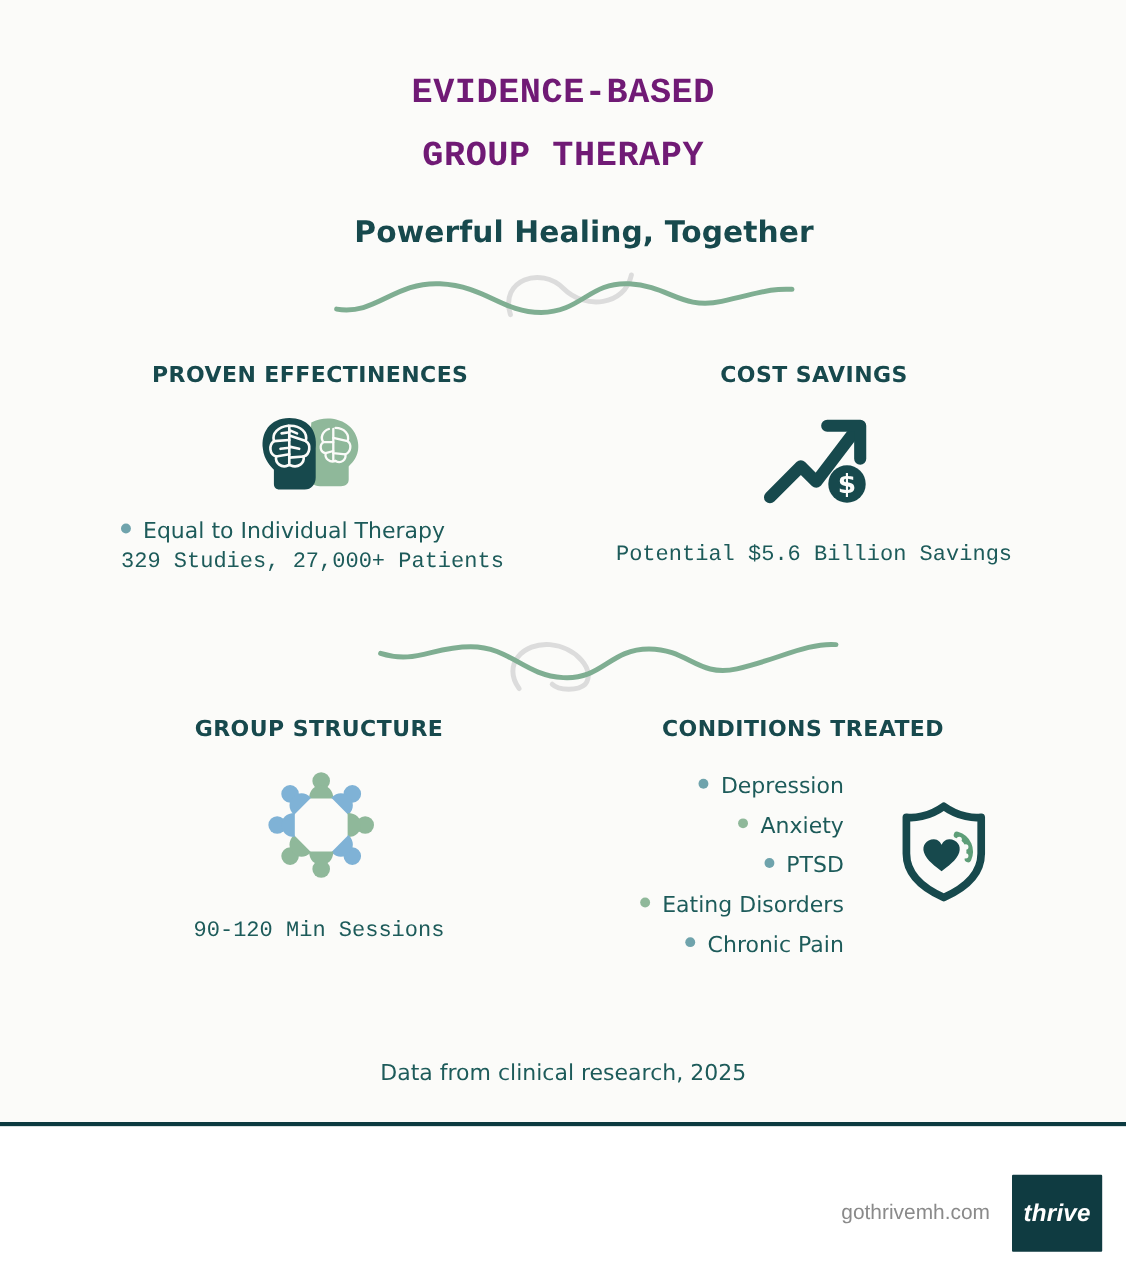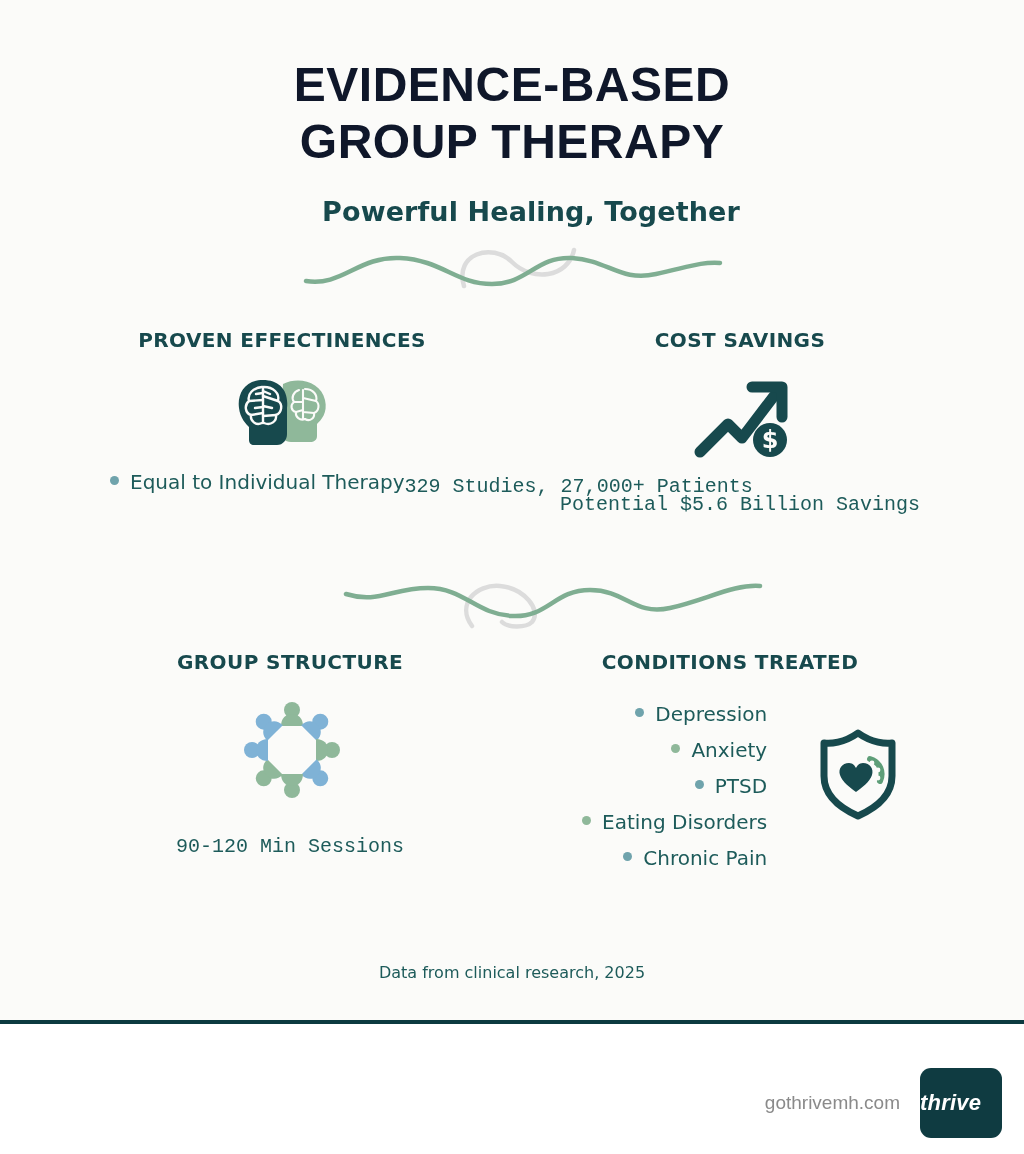--- a/index.html
+++ b/index.html
@@ -12,26 +12,26 @@
   .poster { position:relative; width:1024px; height:1154px; overflow:hidden; background:#ffffff; }
 
   .body-area {
     position:absolute; left:0; top:0; width:1024px; height:1022px;
     background:#FBFBF9;
   }
 
   
   .title-block { position:absolute; left:0; top:56px; width:1024px; text-align:center; }
   .title-line {
-    font-family:Liberation Sans, sans-serif;
+    font-family:Liberation Mono, monospace;
     font-weight:bold;
-    font-size:48px;
+    font-size:32px;
     letter-spacing:0.5px;
     line-height:57px;
-    color:#0f172a;
+    color:#701a75;
     white-space:nowrap;
   }
   .subtitle {
     margin-top:26px;
     font-family:"DejaVu Sans", sans-serif;
     font-size:27px;
     font-weight:700;
     color:#17494D;
     letter-spacing:0.1px;
     padding-left:38px;
@@ -72,21 +72,21 @@
     font-size:20px;
     color:#1D5B5A;
     white-space:nowrap;
   }
 
   
   #sec-proven { left:52px; top:328px; width:460px; }
   #sec-proven .sec-head { width:460px; }
   #sec-proven .icon-wrap { margin-top:22px; display:flex; justify-content:center; padding-left:6px; }
   #sec-proven .txt { margin-top:24px; padding-left:58px; }
-  #sec-proven .lines { display:flex; flex-direction:row; }
+  #sec-proven .lines { display:flex; flex-direction:column; }
 
   
   #sec-cost { left:540px; top:328px; width:400px; }
   #sec-cost .sec-head { width:400px; }
   #sec-cost .icon-wrap { margin-top:26px; display:flex; justify-content:center; padding-left:12px;}
   #sec-cost .txt { margin-top:26px; text-align:center; }
 
   
   #sec-group { left:90px; top:650px; width:400px; }
   #sec-group .sec-head { width:400px; }
@@ -98,21 +98,21 @@
   #sec-cond .sec-head { width:380px; }
   #sec-cond .cond-body { position:relative; margin-top:28px; height:200px; }
   #sec-cond .cond-list { position:absolute; left:42px; top:0; display:flex; flex-direction:column; gap:12px;align-items:flex-end; }
   #sec-cond .shield-wrap { position:absolute; left:278px; top:26px; }
 
   
   .source-note {
     position:absolute; left:0; top:963px; width:1024px;
     text-align:center;
     font-family:"DejaVu Sans", sans-serif;
-    font-size:16px;
+    font-size:20px;
     color:#1D5B5A;
   }
 
   
   .footer-rule {
     position:absolute; left:0; top:1020px; width:1024px; height:4px;
     background:#0C3A40;
   }
   .footer {
     position:absolute; left:0; top:1024px; width:1024px; height:130px;
@@ -132,23 +132,23 @@
     white-space:nowrap;
   }
   .brand-url {
     font-family:"Liberation Sans", sans-serif;
     font-size:19px;
     color:#8A8A8A;
     line-height:24px;
     white-space:nowrap;
   }
   .logo-tile {
-    width:82px; height:70px; border-radius:11px;
+    width:82px; height:70px; border-radius:1px;
     background:#0F3B41;
-    display:flex; align-items:center; justify-content:flex-start;
+    display:flex; align-items:center; justify-content:center;
     flex:0 0 auto;
   }
   .logo-word {
     font-family:"Liberation Sans", sans-serif;
     font-style:italic; font-weight:bold;
     font-size:22px; color:#ffffff; letter-spacing:0.2px;
   }
 </style>
 </head>
 <body>

